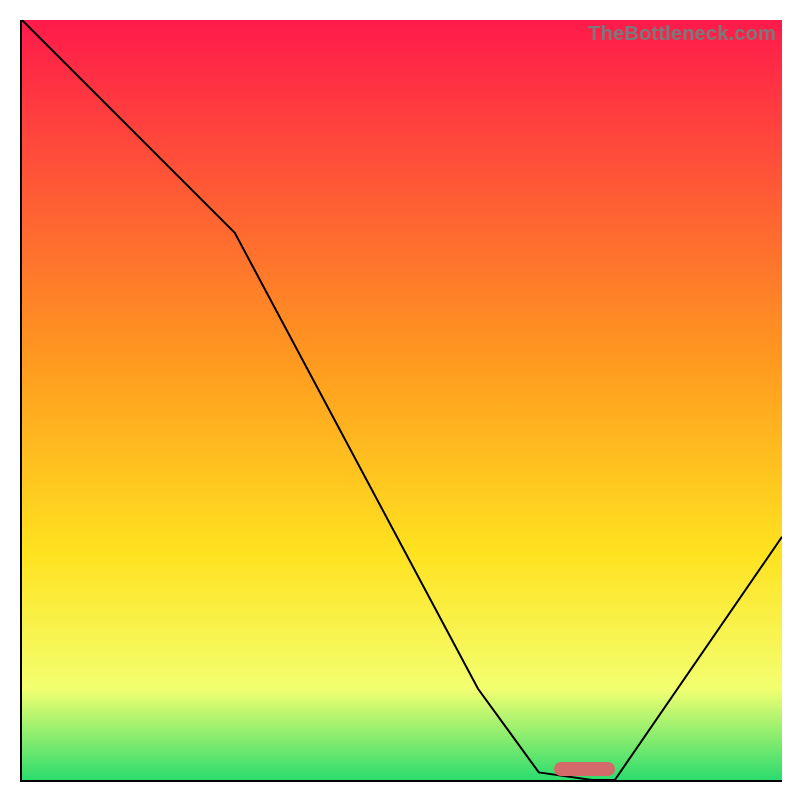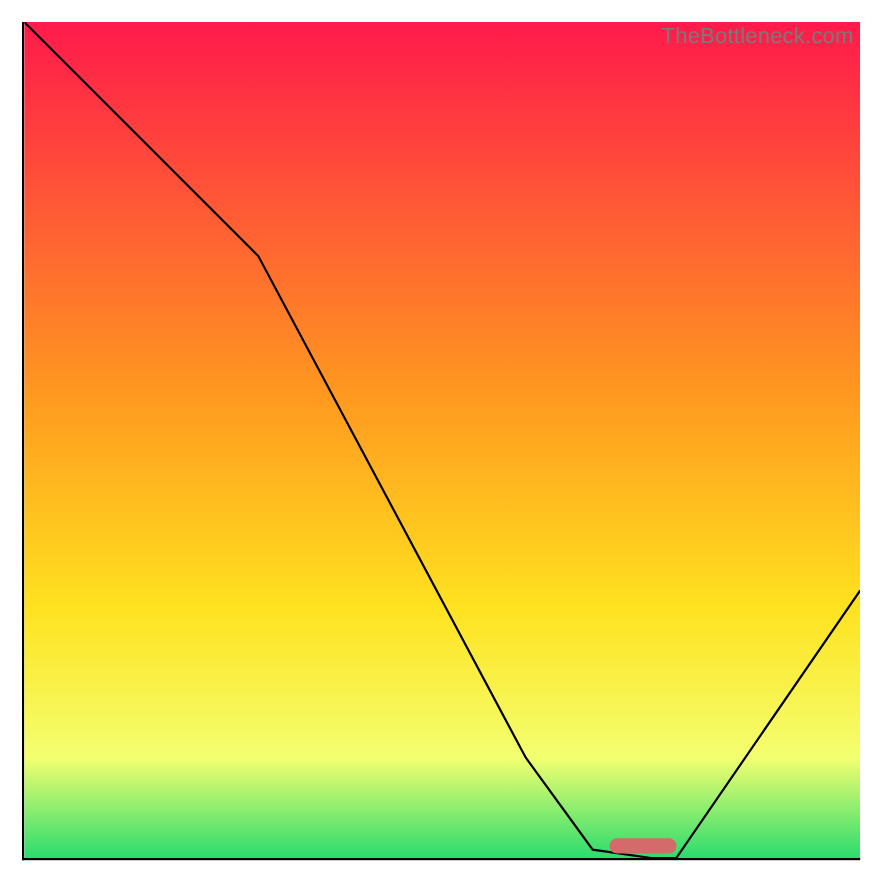--- a/index.html
+++ b/index.html
@@ -1,19 +1,19 @@
 <!DOCTYPE html>
 <html><head>
 <meta charset="utf-8">
 <style>
   html,body{margin:0;padding:0;width:800px;height:800px;overflow:hidden;background:#fff;font-family:Arial,Helvetica,sans-serif}
   .stage{position:relative;width:800px;height:800px}
   .plot{position:absolute;left:20px;top:20px;width:760px;height:760px;border-left:2px solid #000;border-bottom:2px solid #000;overflow:hidden}
   .grad{position:absolute;inset:0}
-  .watermark{position:absolute;top:2px;right:6px;font-size:20px;color:#7a7a7a;font-weight:400;letter-spacing:.2px}
+  .watermark{position:absolute;top:2px;right:6px;font-size:20px;color:#7a7a7a;font-weight:700;letter-spacing:.2px}
   svg{position:absolute;inset:0}
   .marker{position:absolute;height:14px;border-radius:7px;background:#d46a6a}
 </style>
 </head>
 <body>
 
 <div class="stage">
   <div class="plot">
     <div class="grad" id="grad" style="background: linear-gradient(rgb(255, 26, 75) 0%, rgb(255, 154, 31) 45%, rgb(255, 226, 31) 70%, rgb(243, 255, 112) 88%, rgb(43, 220, 110) 100%);"></div>
     <svg id="curve-svg" viewBox="0 0 100 100" preserveAspectRatio="none">

